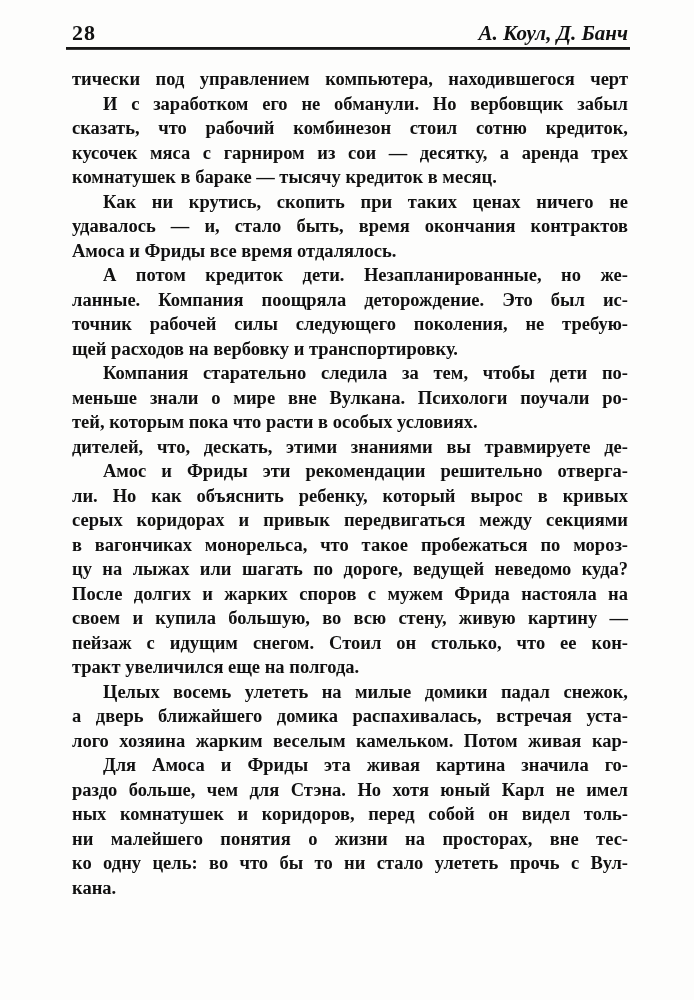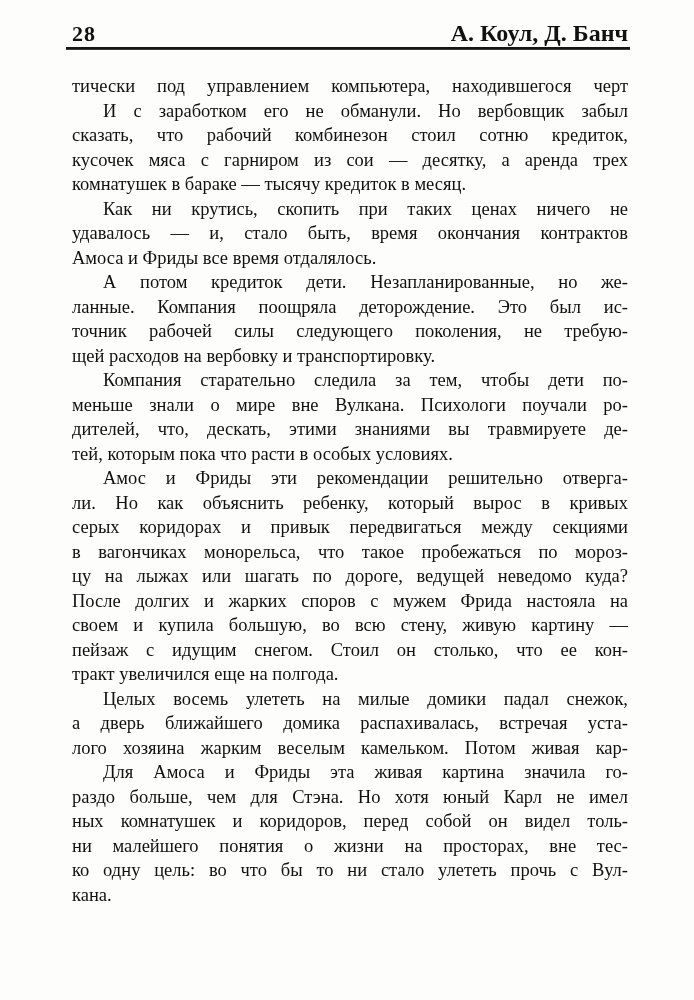--- a/index.html
+++ b/index.html
@@ -24,38 +24,39 @@
     display: flex;
     justify-content: space-between;
     align-items: flex-end;
     font-weight: 700;
   }
   .page-number {
     font-size: 22px;
     letter-spacing: 1px;
   }
   .running-title {
-    font-size: 24px;
+    font-size: 21px;
+    font-style: italic;
   }
   .header-rule {
     position: absolute;
     left: 66px;
     top: 47px;
     width: 564px;
     height: 3px;
     background: #151515;
     border-bottom: 1px solid #3a3a3a;
   }
   .body-text {
     position: absolute;
     left: 72px;
-    top: 74px;
+    top: 67px;
     width: 556px;
     font-size: 18.5px;
-    font-weight: 400;
+    font-weight: 700;
     line-height: 24.5px;
   }
   .para { margin: 0; }
   .line {
     text-align: left;
     white-space: normal;
     height: 24.5px;
     overflow: visible;
   }
   .line.just {
@@ -92,22 +93,22 @@
       </div>
       <div class="para">
         <div class="line just ind">А потом кредиток дети. Незапланированные, но же-</div>
         <div class="line just">ланные. Компания поощряла деторождение. Это был ис-</div>
         <div class="line just">точник рабочей силы следующего поколения, не требую-</div>
         <div class="line">щей расходов на вербовку и транспортировку.</div>
       </div>
       <div class="para">
         <div class="line just ind">Компания старательно следила за тем, чтобы дети по-</div>
         <div class="line just">меньше знали о мире вне Вулкана. Психологи поучали ро-</div>
+        <div class="line">тей, которым пока что расти в особых условиях.</div>
         <div class="line just">дителей, что, дескать, этими знаниями вы травмируете де-</div>
-        <div class="line">тей, которым пока что расти в особых условиях.</div>
       </div>
       <div class="para">
         <div class="line just ind">Амос и Фриды эти рекомендации решительно отверга-</div>
         <div class="line just">ли. Но как объяснить ребенку, который вырос в кривых</div>
         <div class="line just">серых коридорах и привык передвигаться между секциями</div>
         <div class="line just">в вагончиках монорельса, что такое пробежаться по мороз-</div>
         <div class="line just">цу на лыжах или шагать по дороге, ведущей неведомо куда?</div>
         <div class="line just">После долгих и жарких споров с мужем Фрида настояла на</div>
         <div class="line just">своем и купила большую, во всю стену, живую картину —</div>
         <div class="line just">пейзаж с идущим снегом. Стоил он столько, что ее кон-</div>

